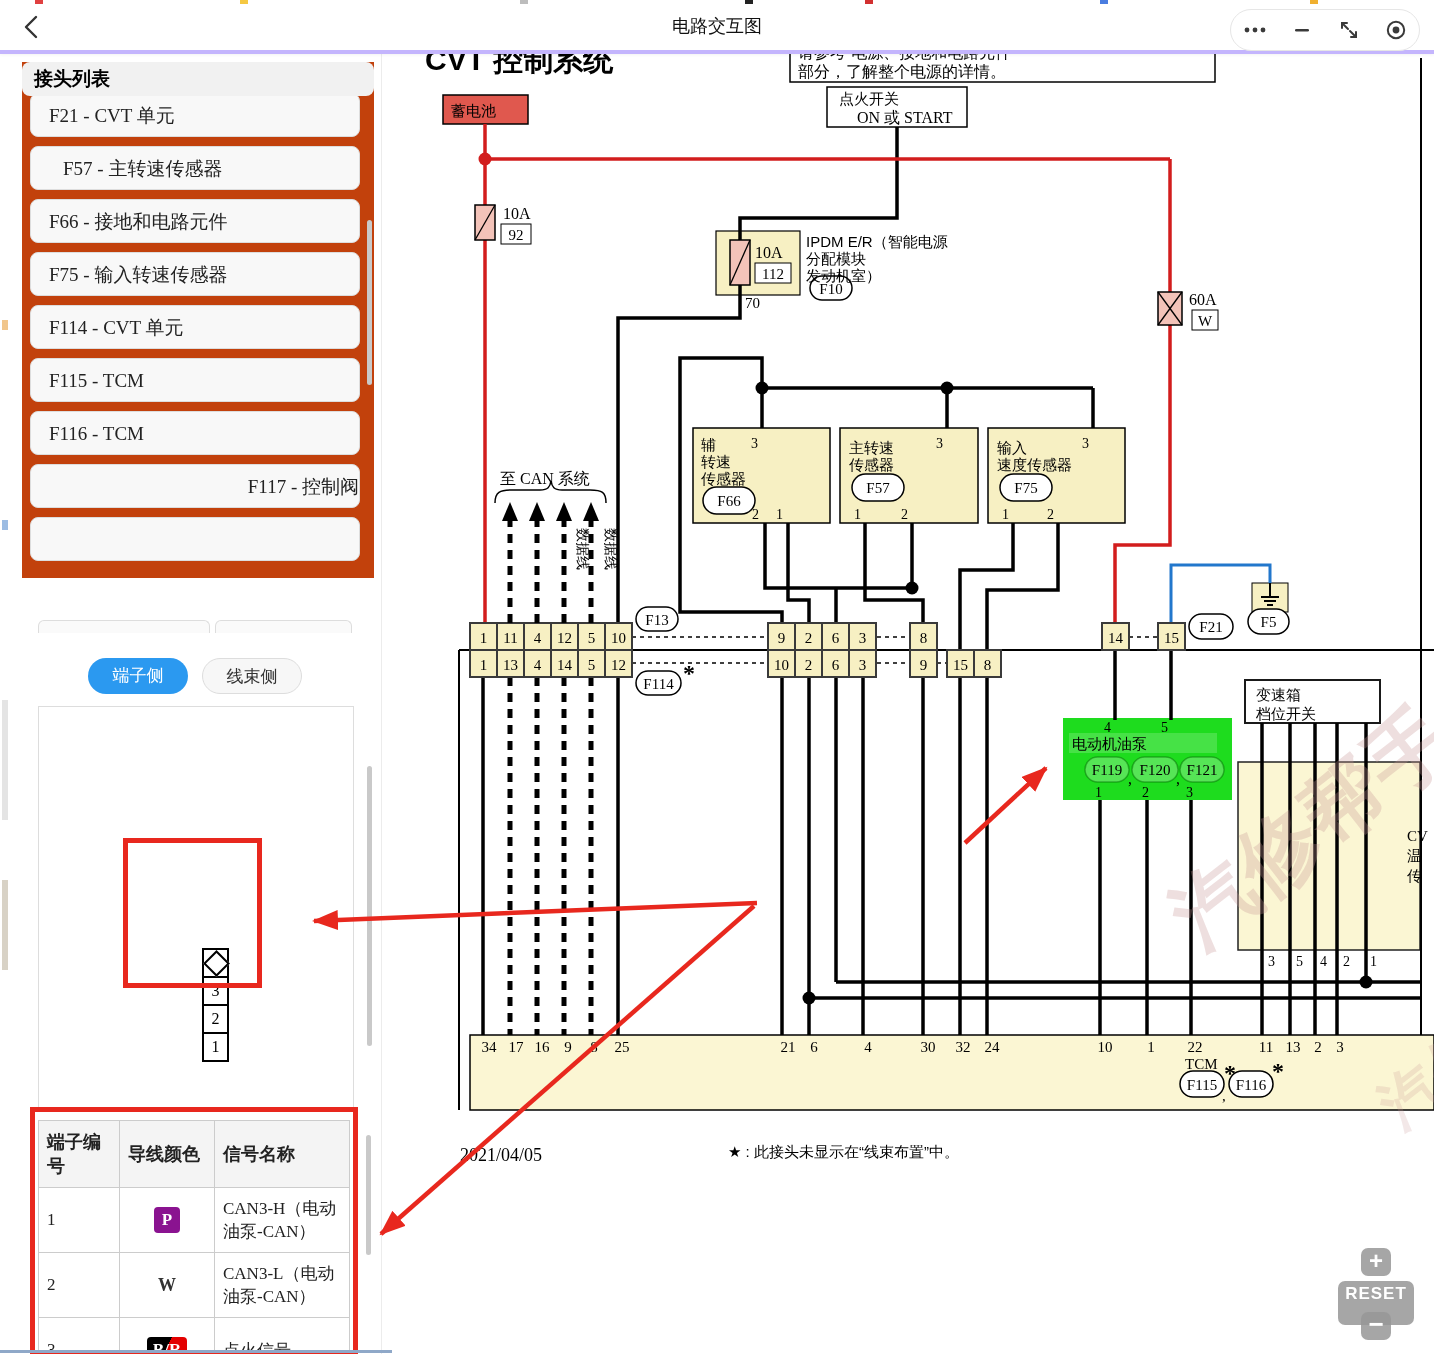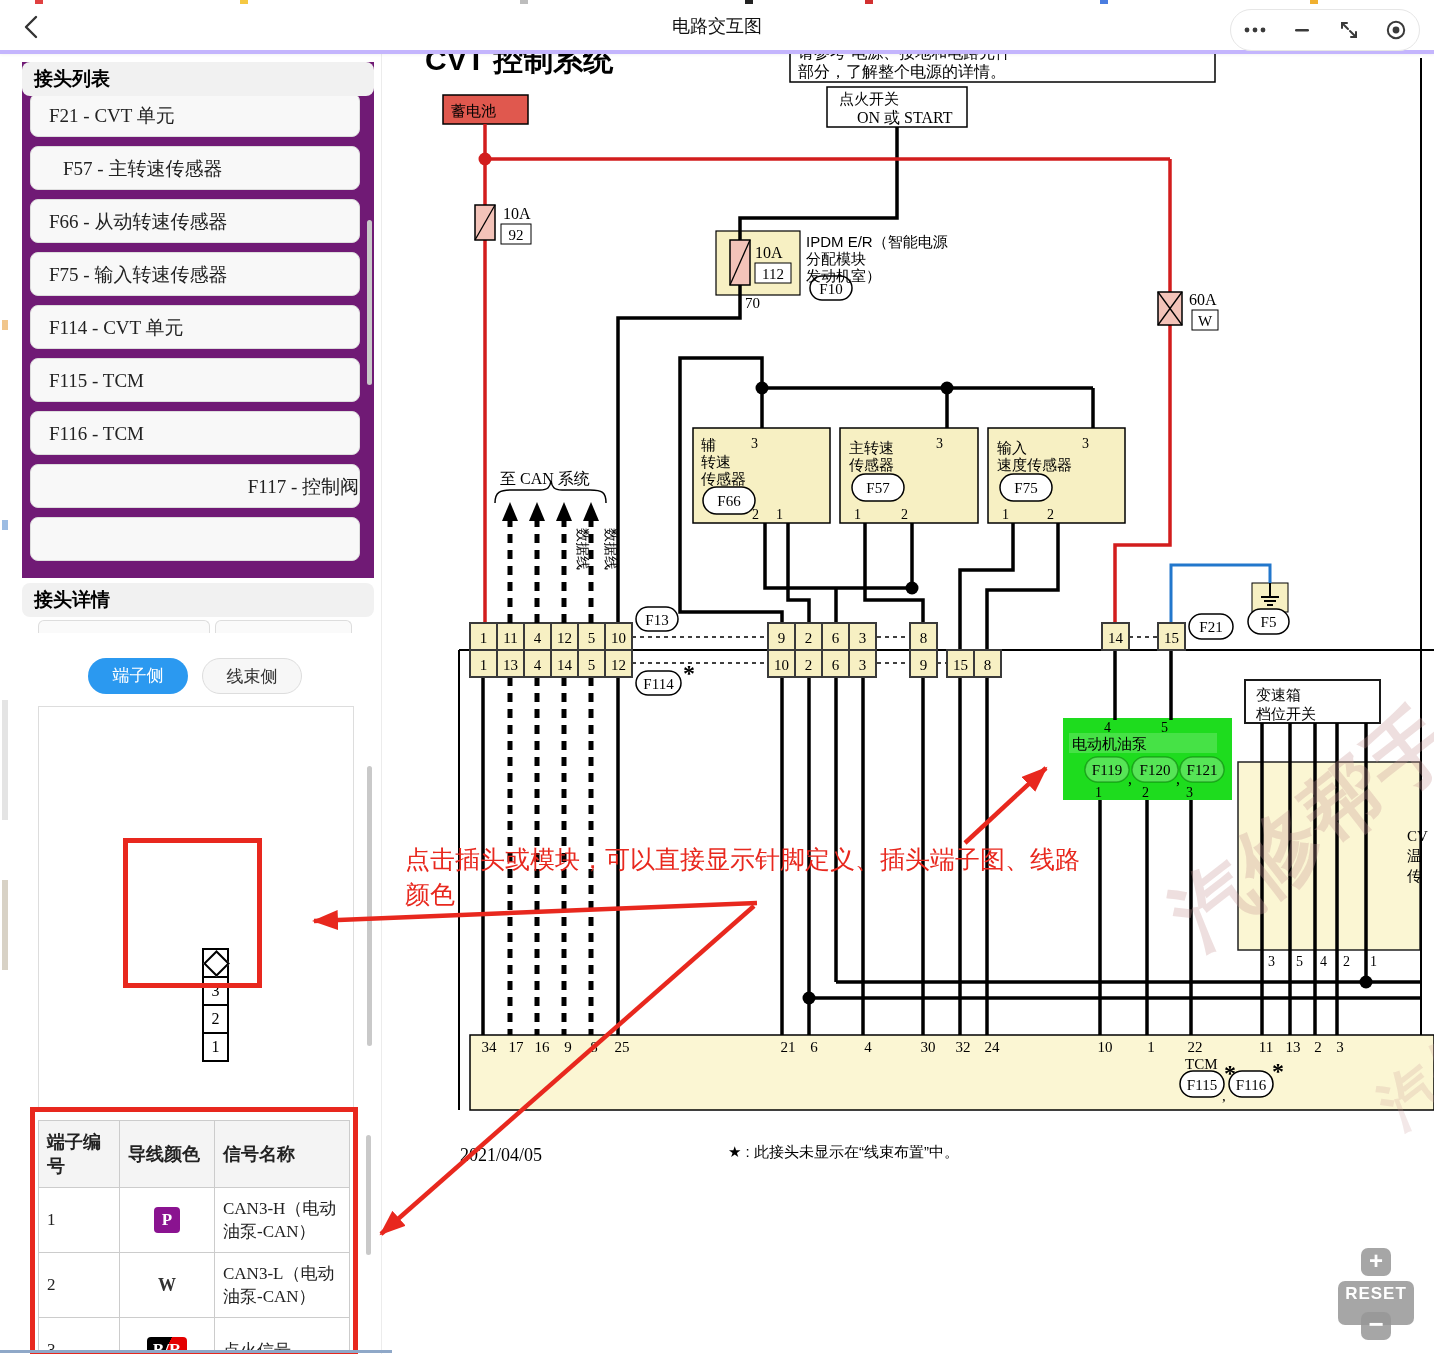--- a/index.html
+++ b/index.html
@@ -14,21 +14,21 @@
   #win-pill{position:absolute;right:14px;top:9px;width:188px;height:40px;background:#fff;
           border:1px solid #e6e6e6;border-radius:21px;display:flex;align-items:center;
           justify-content:space-around;z-index:101;}
   .pill-ic{width:30px;height:30px;display:flex;align-items:center;justify-content:center;cursor:pointer;}
   .specks{position:absolute;top:0;height:4px;z-index:102;}
   
   .panel-h{position:absolute;left:22px;width:352px;height:34px;background:#f1f1f1;border-radius:8px;
           font-size:19px;font-weight:700;color:#000000;line-height:34px;padding-left:12px;
           box-sizing:border-box;z-index:30;}
   #list-wrap{position:absolute;left:22px;top:62px;width:352px;height:516px;overflow:hidden;z-index:25;
-          background:#701a75;}
+          background:#c2410c;}
   #list-items{position:absolute;left:0;top:0;width:100%;}
   .l-item{position:absolute;left:8px;width:330px;height:44px;background:#f8f8f8;border:1px solid #ddd;
           border-radius:8px;font-family:"Liberation Serif","DejaVu Serif",serif;font-size:19px;
           color:#222;line-height:44px;padding-left:18px;box-sizing:border-box;cursor:pointer;}
   #list-hd{position:absolute;left:22px;top:62px;z-index:30;}
   .sbar{position:absolute;width:5px;background:#c9c9c9;border-radius:3px;z-index:40;}
   #detail-wrap{position:absolute;left:22px;top:620px;width:352px;height:734px;z-index:25;background:#fff;}
   .sliver{position:absolute;height:12px;border:1px solid #ddd;border-bottom:none;
           border-radius:6px 6px 0 0;background:#fafafa;}
   .tab{position:absolute;top:38px;width:100px;height:36px;border-radius:18px;font-size:17px;
@@ -349,33 +349,32 @@
       <text x="728" y="1157" font-size="15" fill="#000" font-family="&quot;Liberation Sans&quot;,&quot;DejaVu Sans&quot;,sans-serif">★ : 此接头未显示在“线束布置”中。</text>
       <text x="1200" y="950" font-size="82" fill="rgba(200,150,150,0.30)" font-family="&quot;Liberation Sans&quot;,&quot;DejaVu Sans&quot;,sans-serif" font-weight="700" transform="rotate(-38 1200 950)">汽修帮手</text>
       <text x="1400" y="1130" font-size="60" fill="rgba(200,150,150,0.22)" font-family="&quot;Liberation Sans&quot;,&quot;DejaVu Sans&quot;,sans-serif" font-weight="700" transform="rotate(-38 1400 1130)">汽修</text>
     </svg>
 
   <div id="list-wrap">
     <div id="list-items" style="top: -30px;">
         <div class="l-item" style="top: 8px;">F13 - CVT 单元</div>
         <div class="l-item" style="top: 61px;">F21 - CVT 单元</div>
         <div class="l-item" style="top: 114px; padding-left: 32px;">F57 - 主转速传感器</div>
-        <div class="l-item" style="top: 167px;">F66 - 从动转速传感器</div>
+        <div class="l-item" style="top: 167px;">F66 - 接地和电路元件</div>
         <div class="l-item" style="top: 220px;">F75 - 输入转速传感器</div>
         <div class="l-item" style="top: 273px;">F114 - CVT 单元</div>
         <div class="l-item" style="top: 326px;">F115 - TCM</div>
         <div class="l-item" style="top: 379px;">F116 - TCM</div>
         <div class="l-item" style="top: 432px; text-align: right;">F117 - 控制阀</div>
         <div class="l-item" style="top: 485px;"></div>
       </div>
   </div>
   <div id="list-hd" class="panel-h">接头列表</div>
   <div class="sbar" style="left:367px;top:220px;height:165px;"></div>
 
-  <div class="panel-h" style="top:583px;">接头详情</div>
 
   <div id="detail-wrap">
     <div class="sliver" style="left:16px;top:0;width:170px;"></div>
     <div class="sliver" style="left:193px;top:0;width:135px;"></div>
 
     <div class="tab active" id="tab-terminal" style="left:66px;">端子侧</div>
     <div class="tab idle" id="tab-harness" style="left:180px;">线束侧</div>
 
     <div id="fig-card">
       <div id="pinfig">
@@ -451,21 +450,20 @@
       </div>
       <div class="pill-ic">
         <svg width="22" height="22" viewBox="0 0 22 22">
             <circle cx="11" cy="11" r="8.2" fill="none" stroke="#3a3a3a" stroke-width="2"></circle>
             <circle cx="11" cy="11" r="3.4" fill="#3a3a3a"></circle>
           </svg>
       </div>
     </div>
   </div>
 
-  <div id="annot">点击插头或模块，可以直接显示针脚定义、插头端子图、线路颜色</div>
   <svg id="red-overlay" width="1434" height="1354" viewBox="0 0 1434 1354">
     <defs>
       <marker id="rah" markerUnits="userSpaceOnUse" markerWidth="28" markerHeight="22" refX="24" refY="10" orient="auto">
         <path d="M0,0 L26,10 L0,20 z" fill="#e8281e"></path>
       </marker>
     </defs>
     <g id="red-arrow-group">
         <line x1="757" y1="903" x2="314" y2="921" stroke="#e8281e" stroke-width="4.5" marker-end="url(#rah)"></line>
         <line x1="754" y1="906" x2="381" y2="1234" stroke="#e8281e" stroke-width="4.5" marker-end="url(#rah)"></line>
         <line x1="965" y1="843" x2="1046" y2="768" stroke="#e8281e" stroke-width="4.5" marker-end="url(#rah)"></line>

